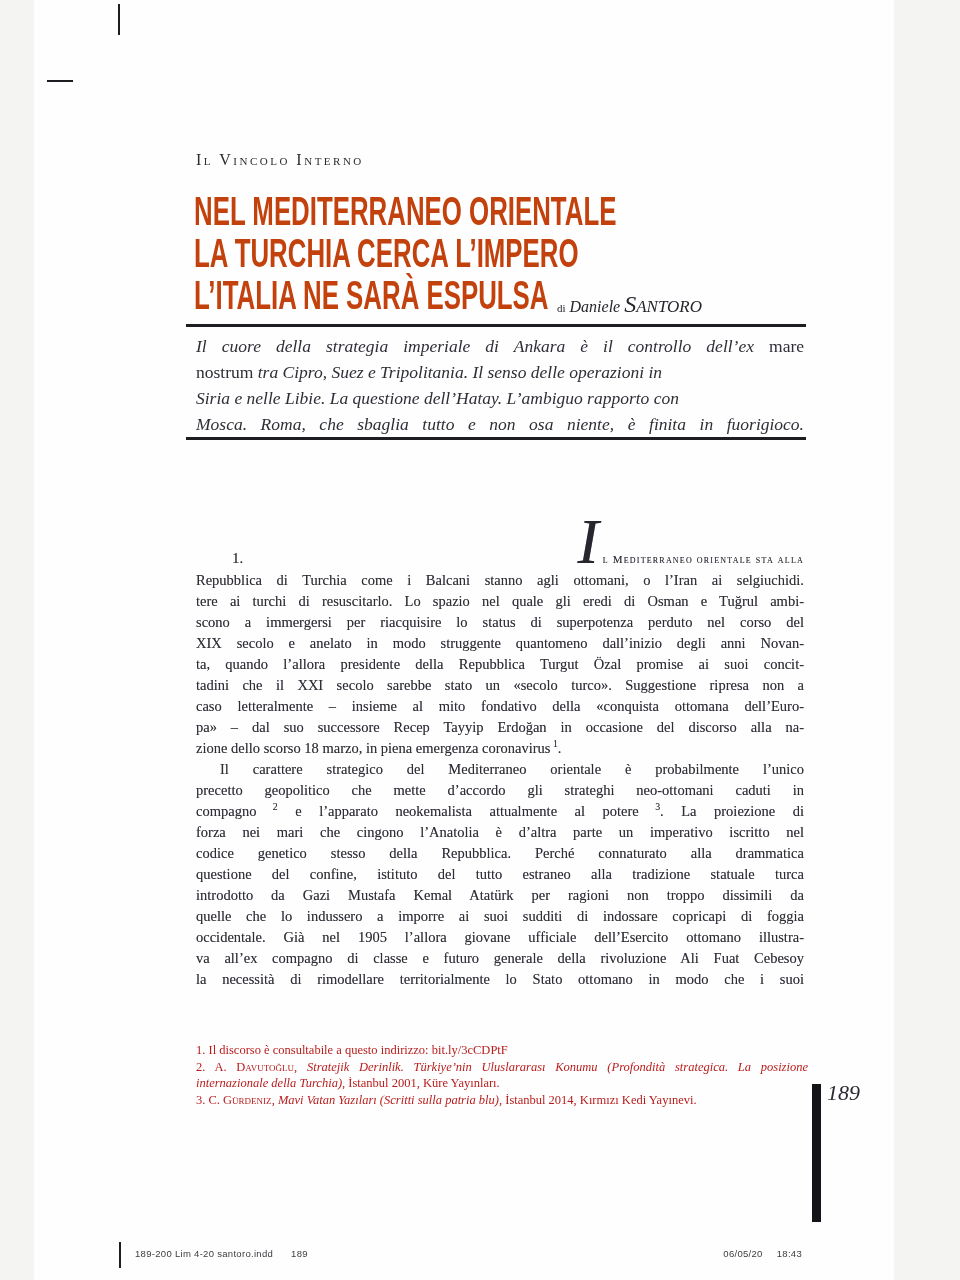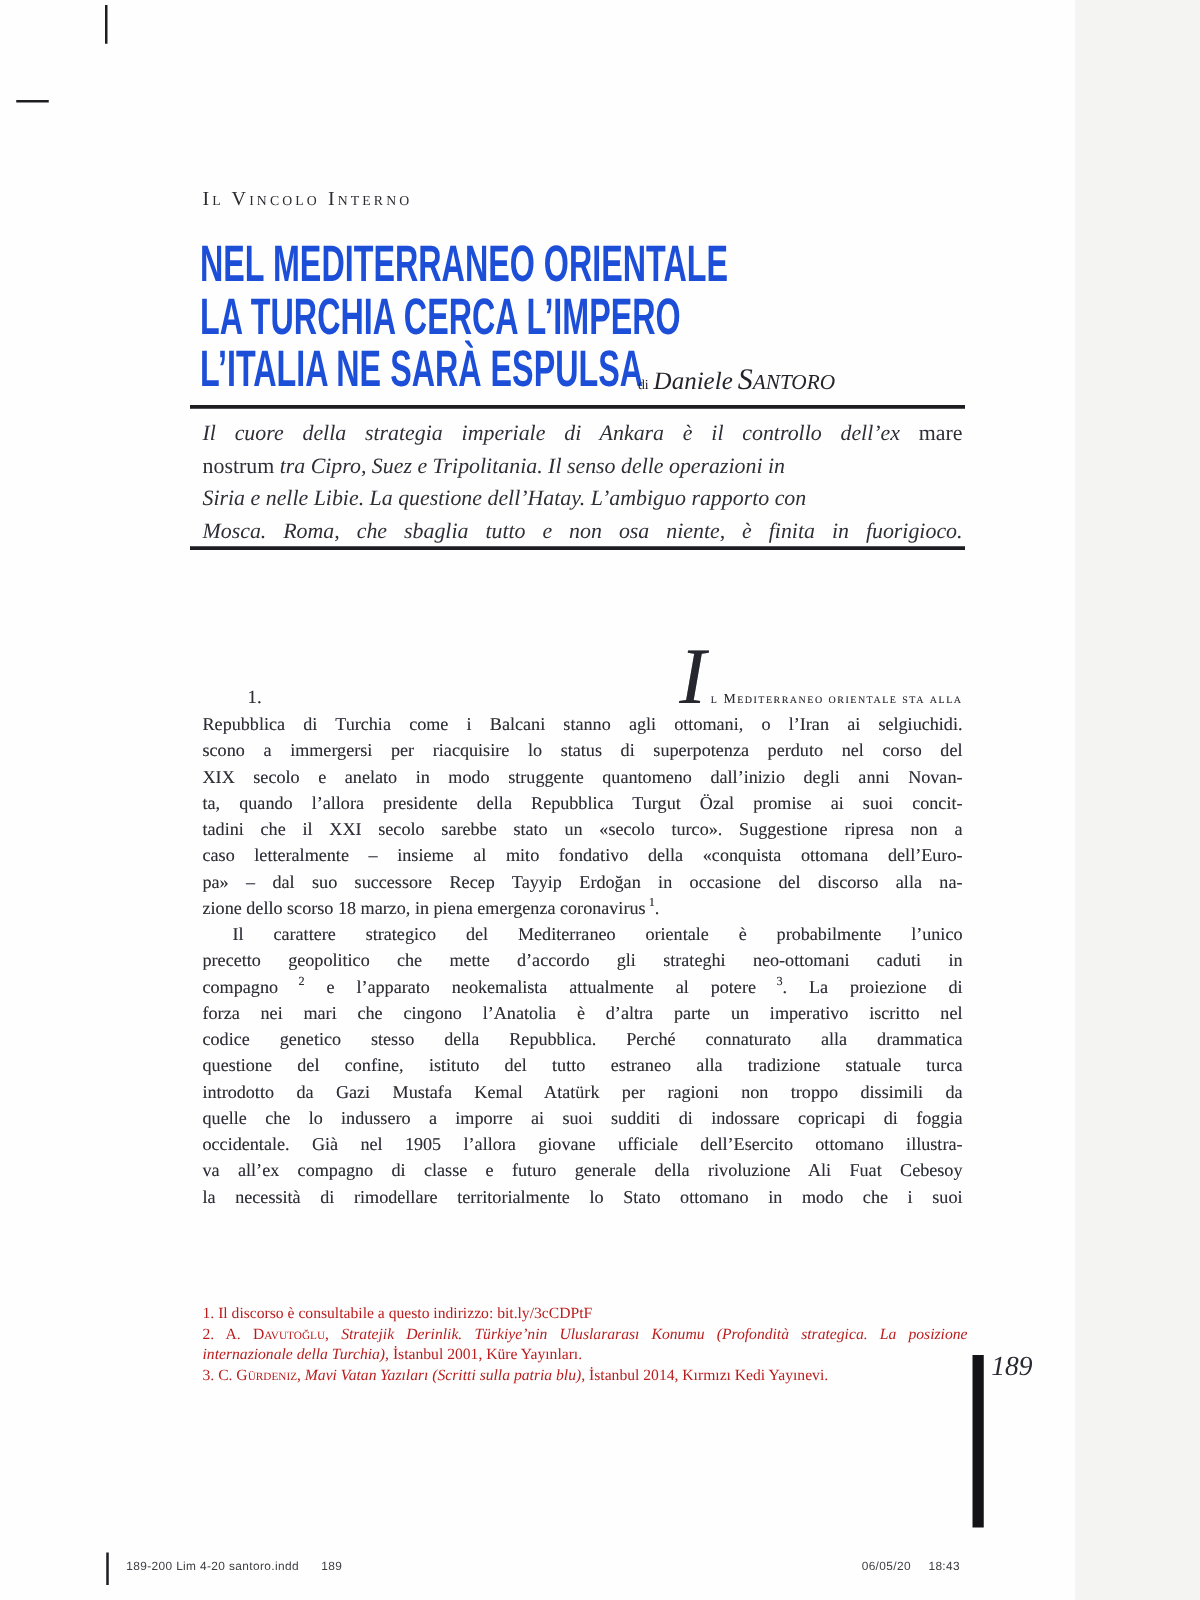--- a/index.html
+++ b/index.html
@@ -1,38 +1,38 @@
 <!DOCTYPE html>
 <html><head>
 <meta charset="utf-8">
 <style>
   * { margin:0; padding:0; box-sizing:border-box; }
   html,body { width:960px; height:1280px; background:#f4f4f2; }
   body { font-family:"Liberation Serif","DejaVu Serif",serif; }
-  .page { position:relative; width:860px; height:1280px; background:#fefefe; overflow:hidden; }
+  .page { position:relative; width:860px; height:1280px; background:#fefefe; overflow:hidden;margin-left:34px; }
 
   .mark { position:absolute; background:#1d1d22; }
   .crop-tl-v { left:84px;  top:4px;    width:2px;  height:31px; }
   .crop-tl-h { left:13px;  top:80px;   width:26px; height:2px;  }
   .crop-tr-v { left:876px; top:3px;    width:2px;  height:32px; }
   .crop-tr-h { left:920px; top:79px;   width:27px; height:2px;  }
   .crop-bl-v { left:85px;  top:1242px; width:2px;  height:26px; }
   .crop-br-v { left:876px; top:1246px; width:2px;  height:20px; }
 
   .kicker { position:absolute; left:162px; top:151px; font-variant:small-caps;
             font-size:16px; letter-spacing:2.5px; color:#2b2b31; }
 
-  .title { position:absolute; left:160px; top:190px; color:#1d4ed8; }
+  .title { position:absolute; left:160px; top:190px; color:#c2410c; }
   .title-line { font-family:"Liberation Sans","DejaVu Sans",sans-serif; font-weight:700;
                 font-size:41px; line-height:42px; letter-spacing:0px; white-space:nowrap;
                 transform:scaleX(0.63); transform-origin:0 50%; }
 
   .byline { position:absolute; top:291px; right:192px; color:#24242b; white-space:nowrap; }
   .byline .di { font-size:11px; }
-  .byline .nm { font-size:20px; font-style:italic; }
+  .byline .nm { font-size:16px; font-style:italic; }
   .byline .sn { font-size:24px; font-style:italic; font-variant:small-caps; }
 
   .rule { position:absolute; left:152px; width:620px; height:3px; background:#1d1d22; }
   .rule-top { top:324px; } .rule-bottom { top:437px; }
 
   .abstract { position:absolute; left:162px; top:333px; width:608px;
               font-size:17.5px; line-height:26px; color:#2e2e37; }
 
   .body-text { position:absolute; left:162px; top:548px; width:608px;
                font-size:14.5px; line-height:21px; color:#2e2e37;
@@ -100,20 +100,21 @@
   <div class="body-text">
     <div class="first-line">
       <span class="section-num">1.</span>
       <span class="lead-group">
         <span class="dropcap">I</span>
         <span class="lead-sc">l Mediterraneo orientale sta alla</span>
       </span>
     </div>
     <div>
         <div class="tline just"><span>Repubblica di Turchia come i Balcani stanno agli ottomani, o l’Iran ai selgiuchidi.</span></div>
+        <div class="tline just"><span>tere ai turchi di resuscitarlo. Lo spazio nel quale gli eredi di Osman e Tuğrul ambi-</span></div>
         <div class="tline just"><span>scono a immergersi per riacquisire lo status di superpotenza perduto nel corso del</span></div>
         <div class="tline just"><span>XIX secolo e anelato in modo struggente quantomeno dall’inizio degli anni Novan-</span></div>
         <div class="tline just"><span>ta, quando l’allora presidente della Repubblica Turgut Özal promise ai suoi concit-</span></div>
         <div class="tline just"><span>tadini che il XXI secolo sarebbe stato un «secolo turco». Suggestione ripresa non a</span></div>
         <div class="tline just"><span>caso letteralmente – insieme al mito fondativo della «conquista ottomana dell’Euro-</span></div>
         <div class="tline just"><span>pa» – dal suo successore Recep Tayyip Erdoğan in occasione del discorso alla na-</span></div>
         <div class="tline"><span>zione dello scorso 18 marzo, in piena emergenza coronavirus</span><span class="run-sup"> 1</span><span>.</span></div>
       </div>
     <div>
         <div class="tline just ind"><span>Il carattere strategico del Mediterraneo orientale è probabilmente l’unico</span></div>

